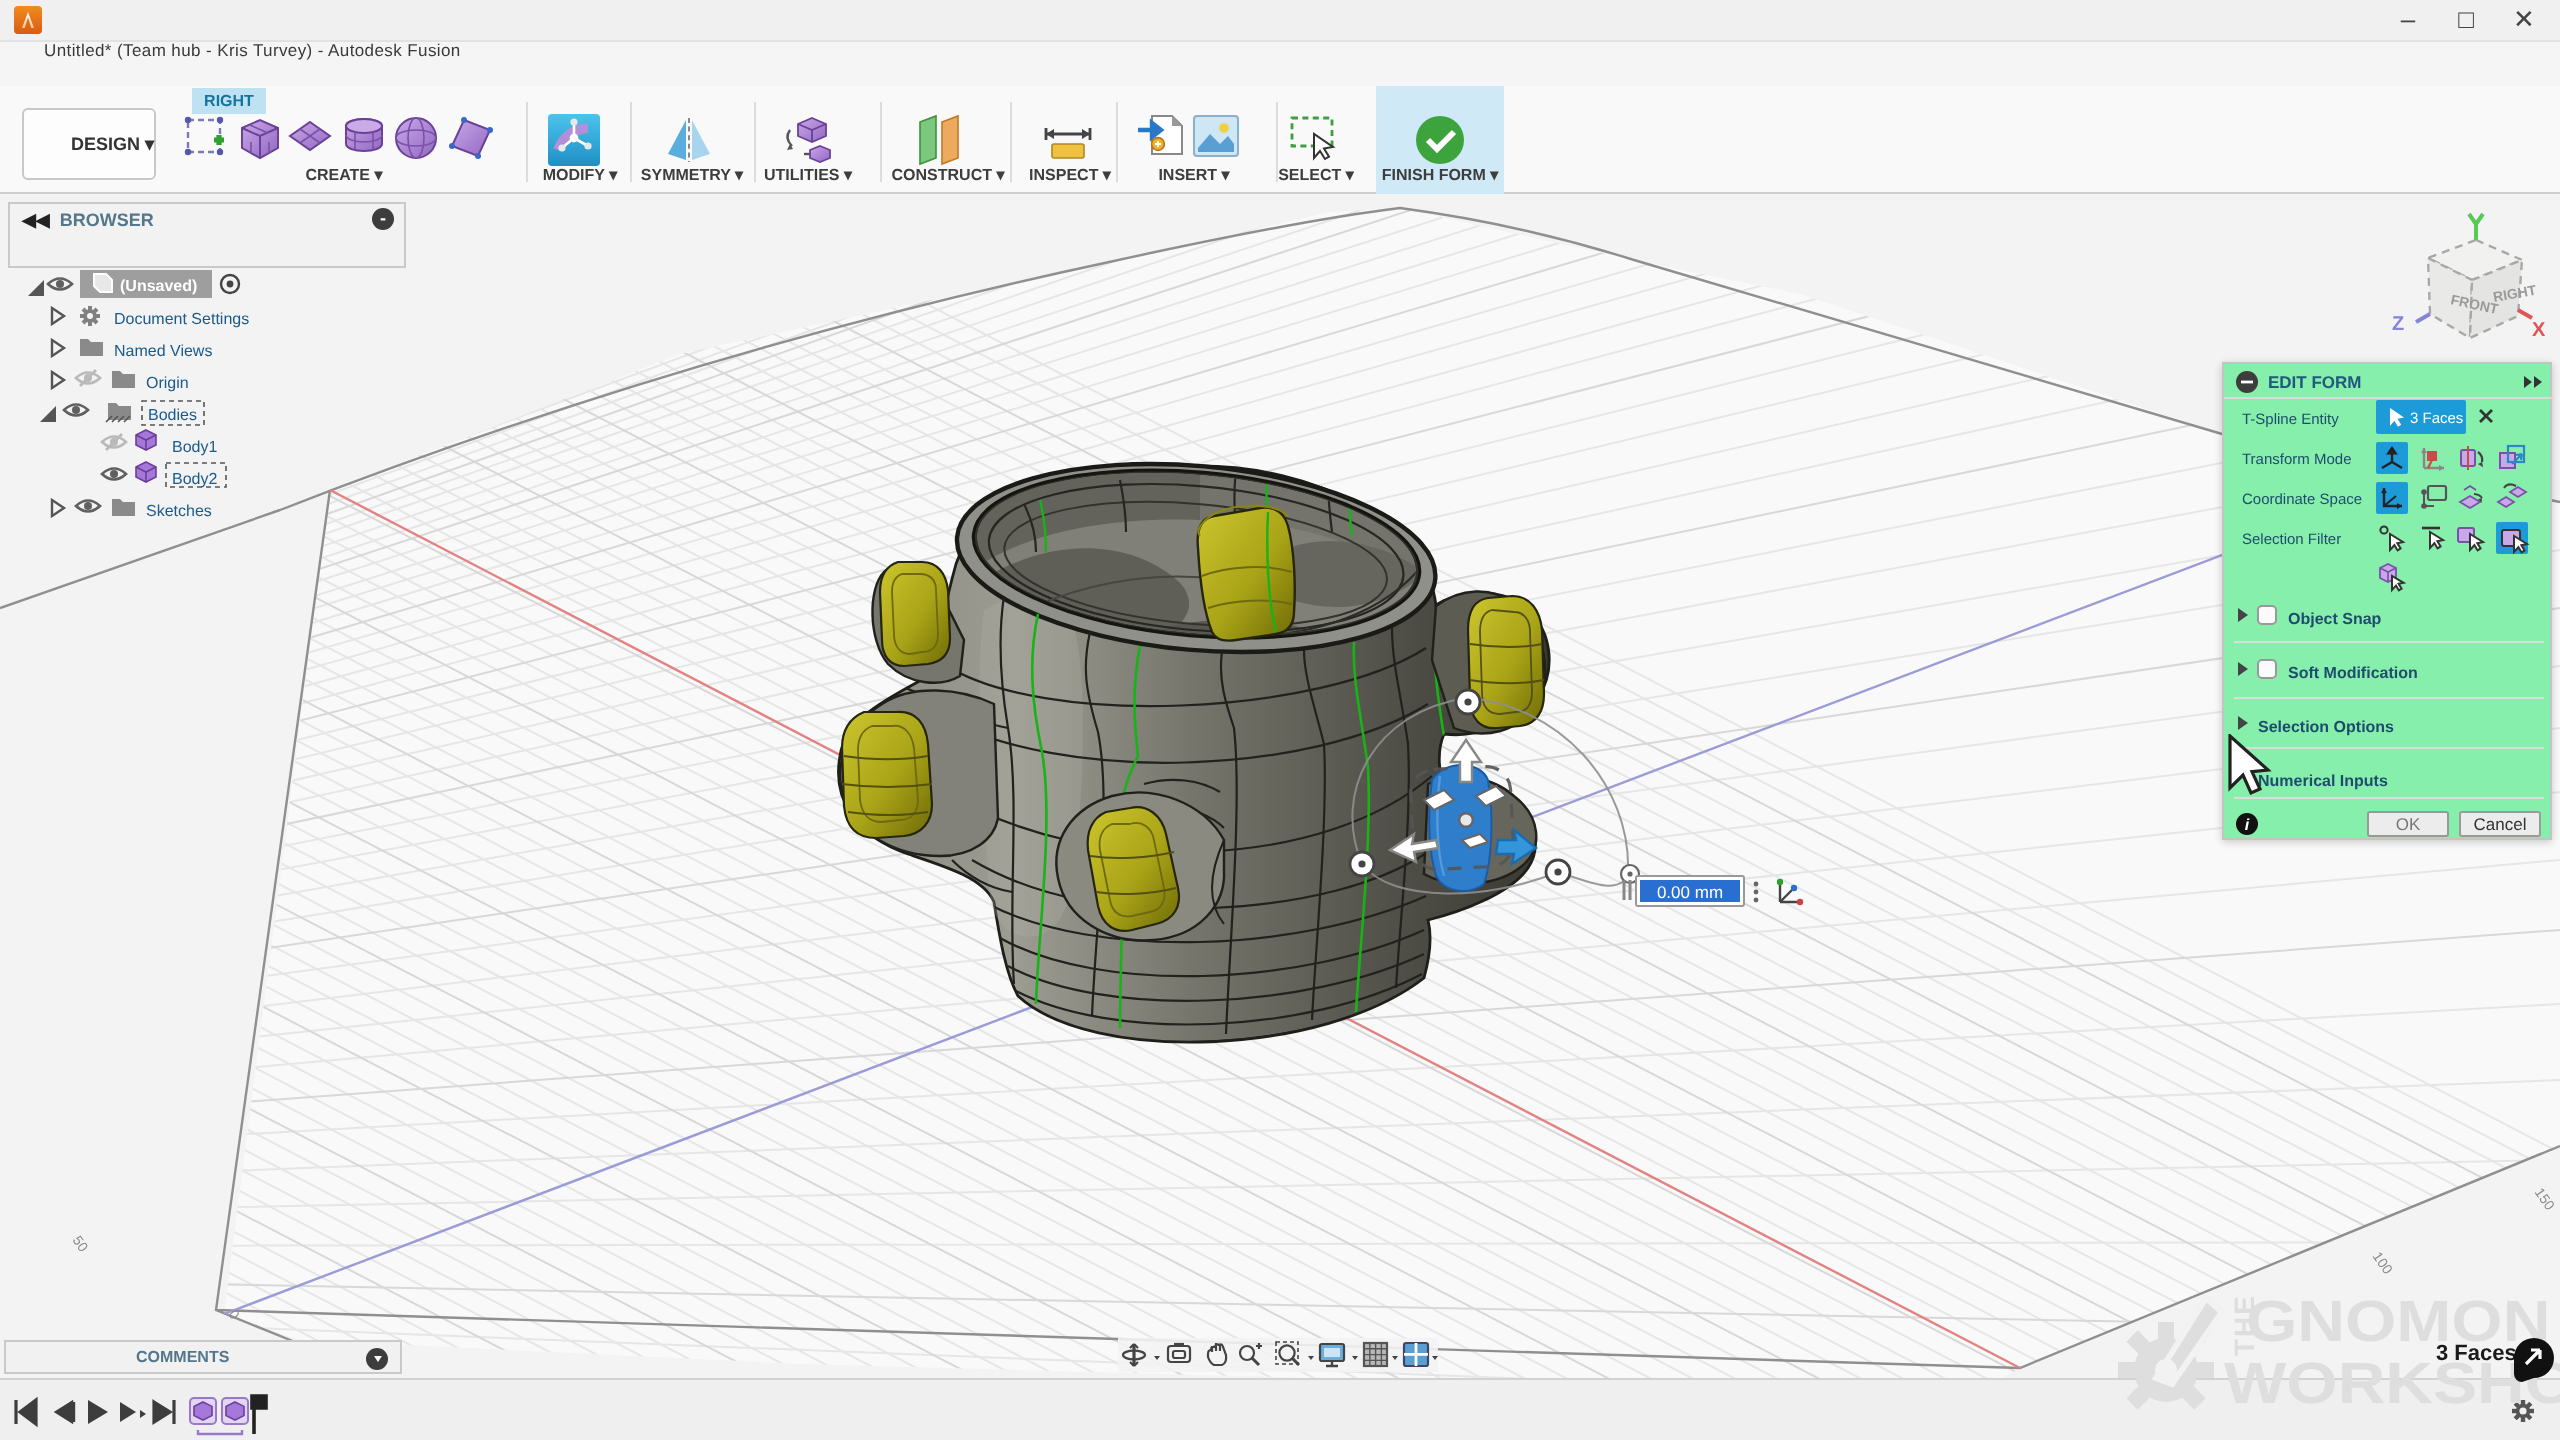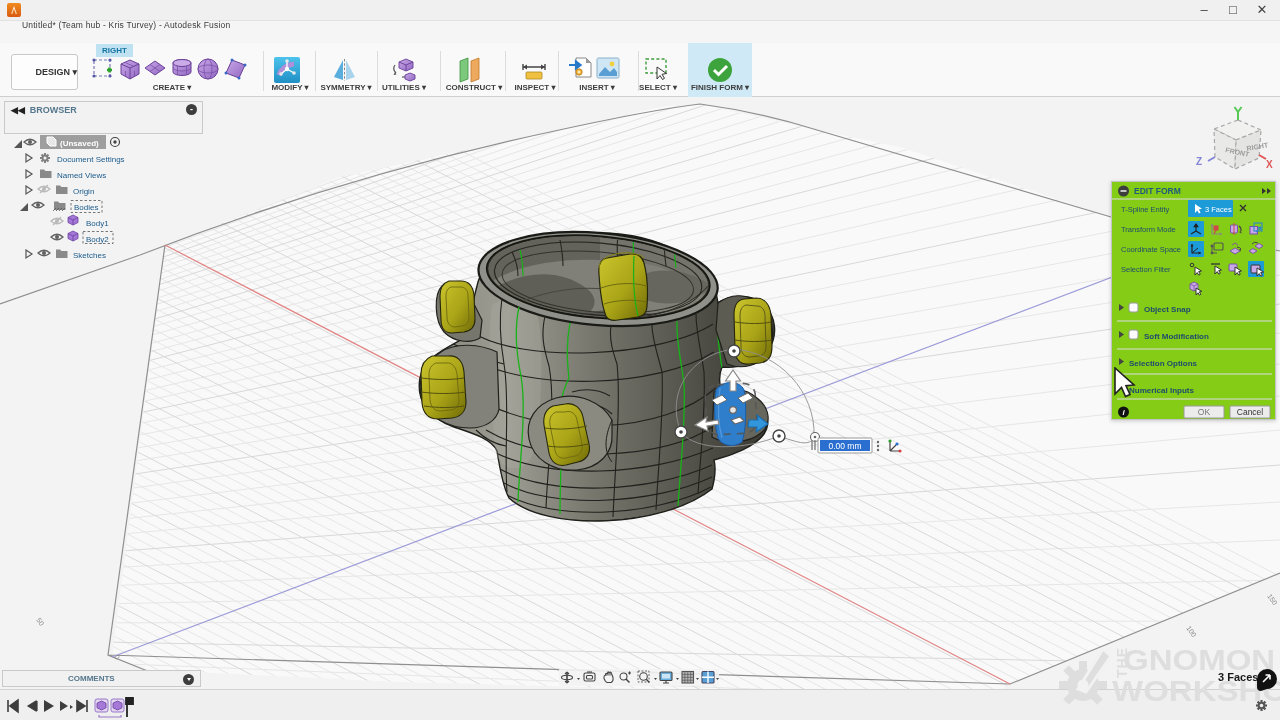--- a/index.html
+++ b/index.html
@@ -22,21 +22,21 @@
 #tabrow .plus { position:absolute; left:1140px; top:0px; width:24px; height:22px; background:#cdcdcd; color:#444; text-align:center; font-size:15px; line-height:21px; }
 
 #toolbar { position:absolute; left:0; top:43px; width:1280px; height:54px; background:#f9f9f9; border-bottom:1px solid #cfcfcf; }
 #design { position:absolute; left:11px; top:11px; width:67px; height:36px; background:#fdfdfd; border:1px solid #c8c8c8; border-radius:3px; font-size:9px; color:#333; text-align:right; line-height:34px; font-weight:bold; }
 #formtab { position:absolute; left:96px; top:1px; width:37px; height:13px; background:#bfe2f2; color:#1474a0; font-size:8px; font-weight:bold; text-align:center; line-height:13px; }
 #finform { position:absolute; left:688px; top:0px; width:64px; height:54px; background:#cfe9f6; }
 
 #browser { position:absolute; left:4px; top:101px; width:199px; }
 #bhead { position:relative; width:199px; height:33px; background:#f2f2f2; border:1px solid #c9c9c9; font-size:9px; color:#54778c; font-weight:bold; line-height:16px; }
 
-#editform { position:absolute; left:1111px; top:181px; width:165px; height:239px; background:#84cc16; border:1px solid #c4c4c4; box-shadow:0 1px 4px rgba(0,0,0,.2); font-size:7.5px; color:#1f4c6e; }
+#editform { position:absolute; left:1111px; top:181px; width:165px; height:239px; background:#86efac; border:1px solid #c4c4c4; box-shadow:0 1px 4px rgba(0,0,0,.2); font-size:7.5px; color:#1f4c6e; }
 
 #comments { position:absolute; left:2px; top:670px; width:199px; height:17px; background:#f1f1f1; border:1px solid #c9c9c9; font-size:8px; color:#54778c; font-weight:bold; line-height:15px;padding-left:47px; }
 #navbar { position:absolute; left:559px; top:669px; width:160px; height:17px; background:rgba(243,243,243,.9); }
 #timeline { position:absolute; left:0; top:689px; width:1280px; height:31px; background:#efefef; border-top:1px solid #d2d2d2; }
 </style>
 </head>
 <body>
 <div id="app">
 
   <div id="viewport" class="abs" style="left:0;top:97px;width:1280px;height:592px;background:#f3f3f3;overflow:hidden;">

